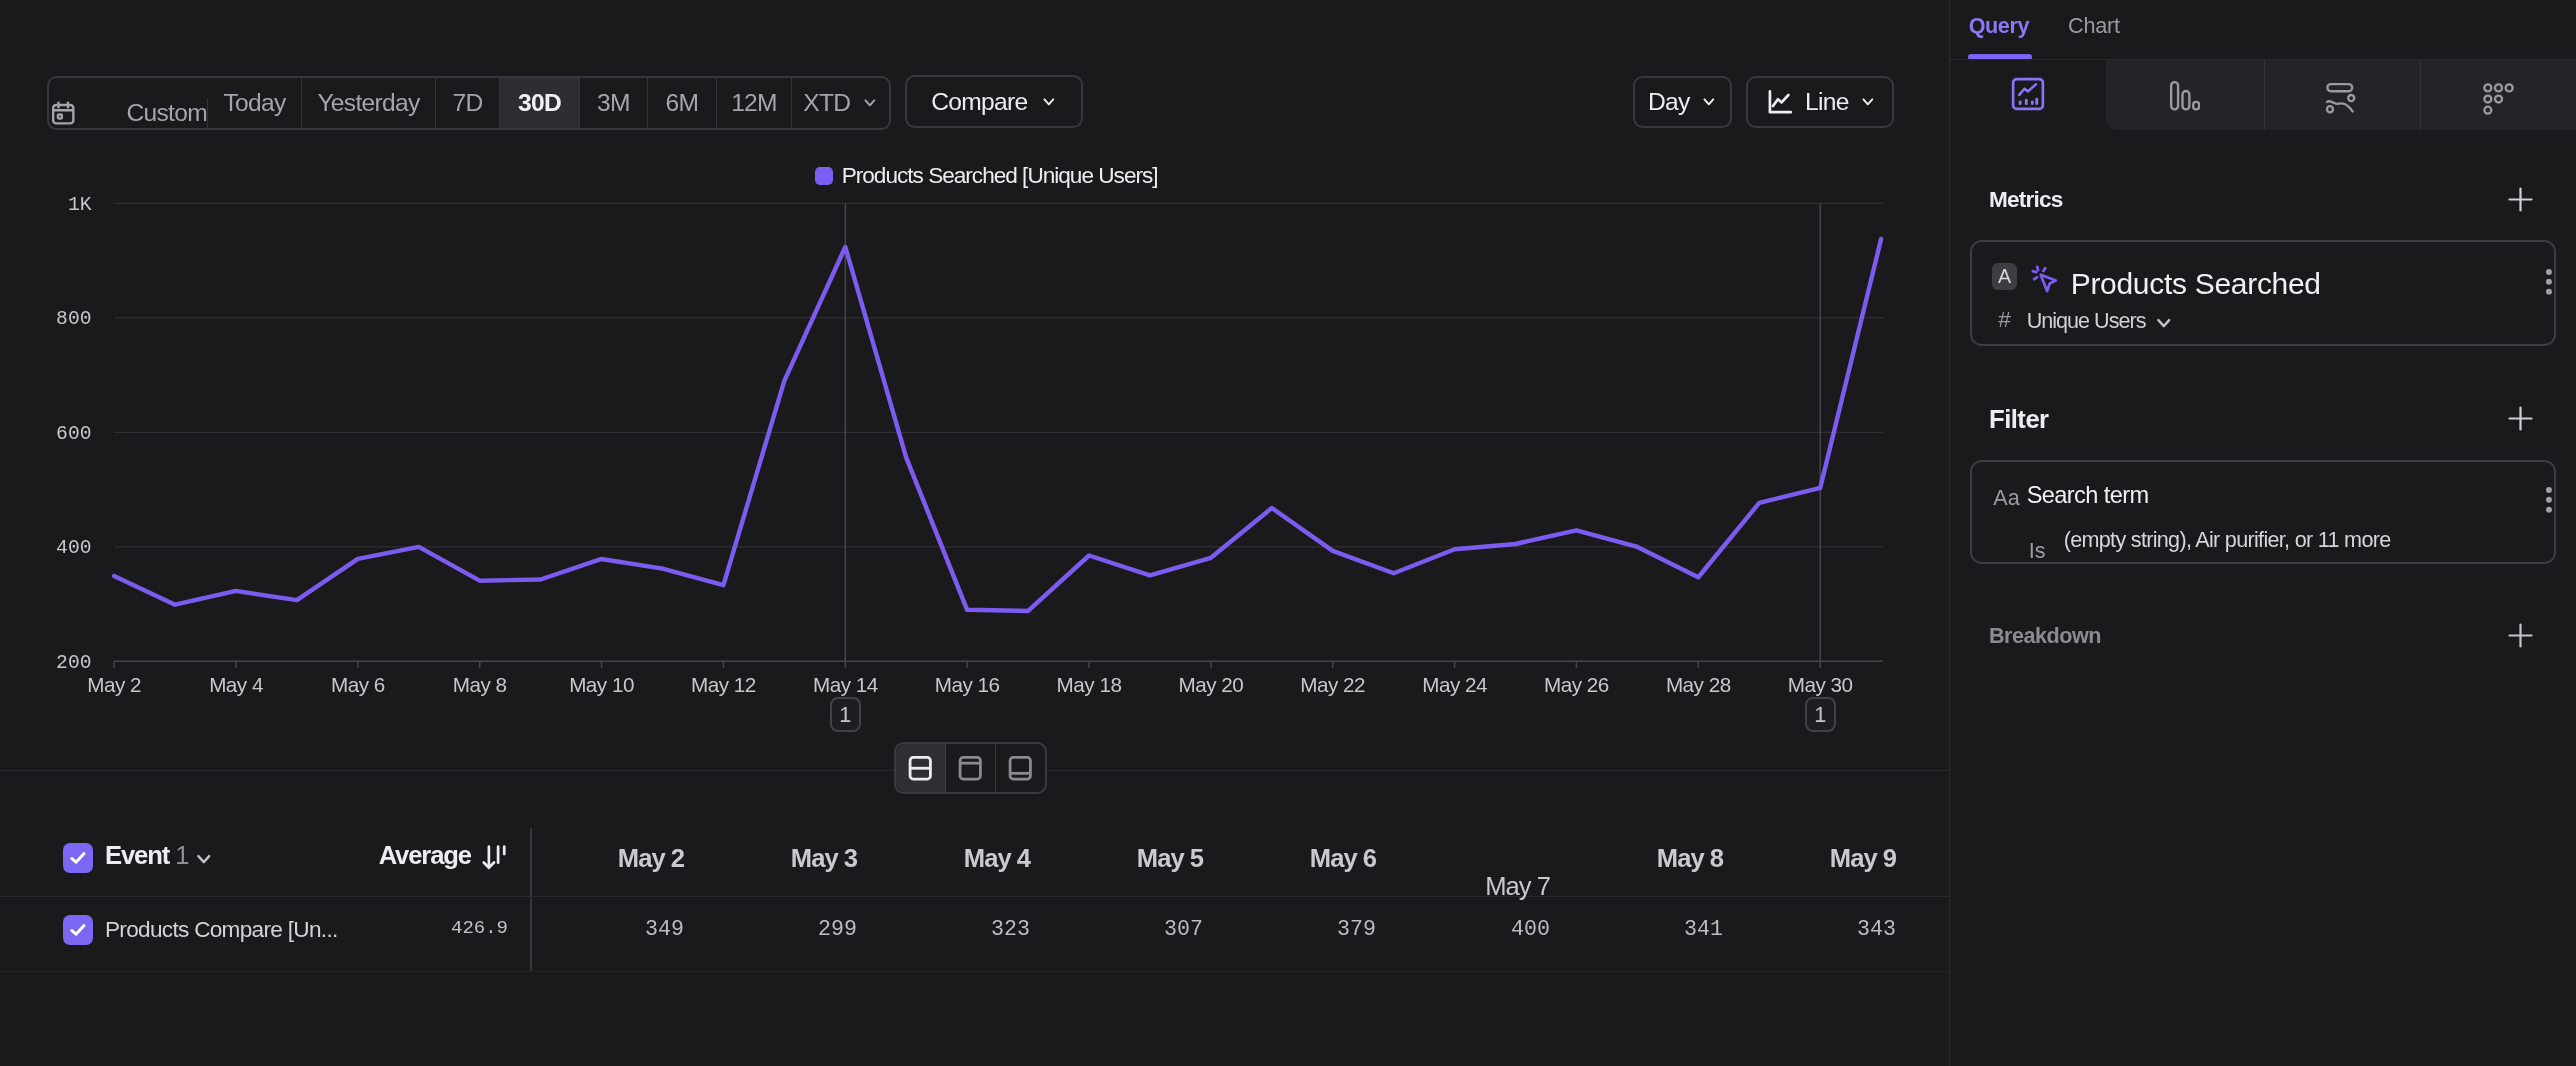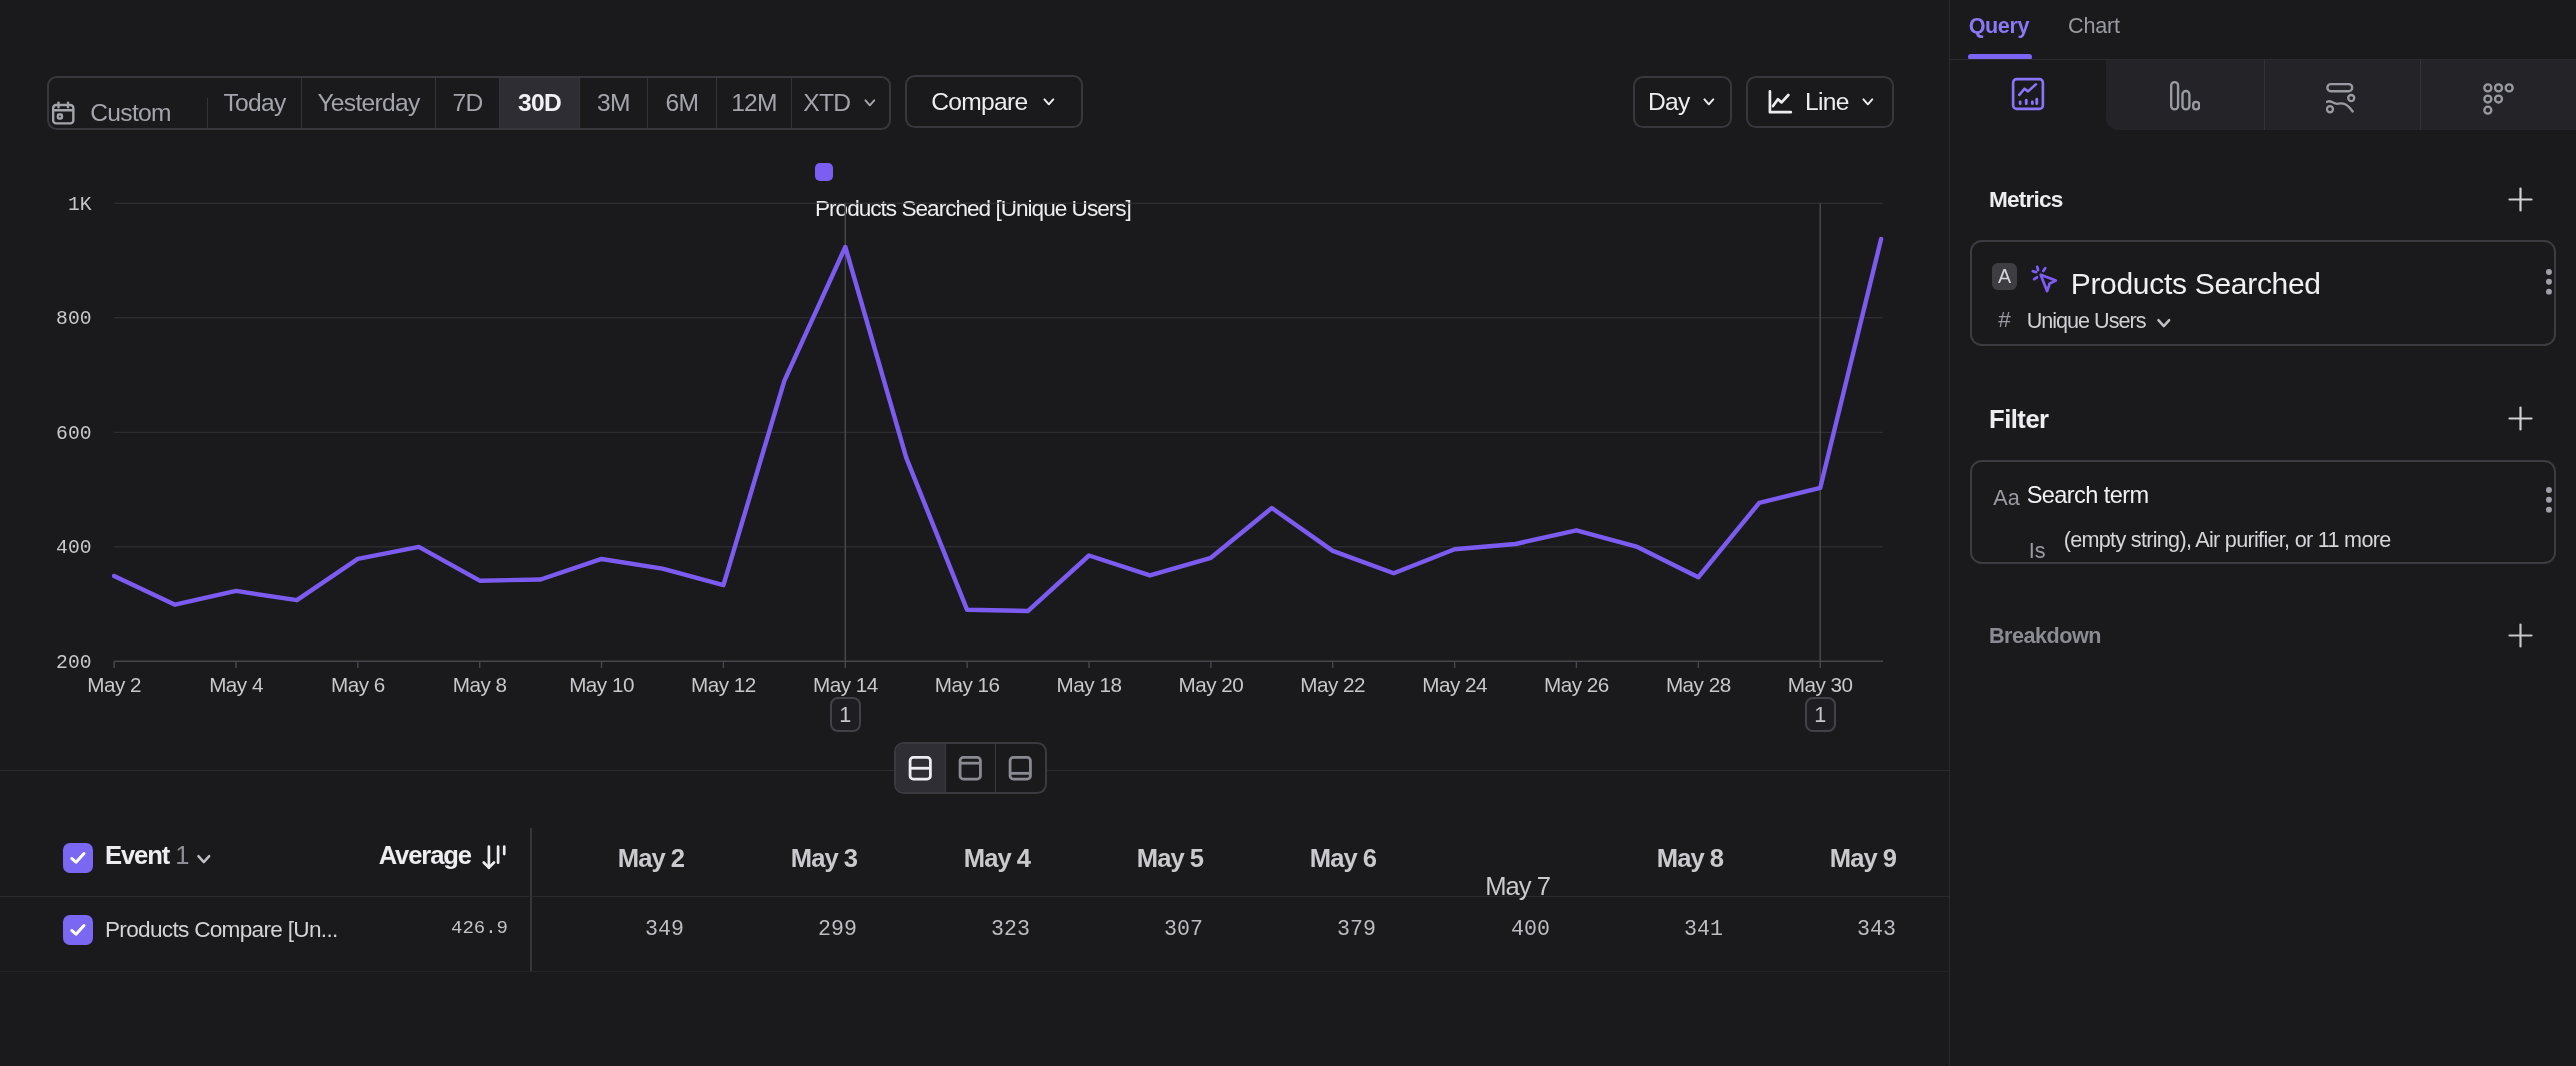--- a/index.html
+++ b/index.html
@@ -9,21 +9,21 @@
   .mono { font-family:"Liberation Mono", monospace; }
   .btn { position:absolute; border:2px solid #37373d; border-radius:9.8px; }
   .chev { display:inline-block; width:15.7px; height:15.7px; }
   .tbtxt { font-size:24.6px; letter-spacing:-0.7px; }
 </style>
 </head>
 <body>
 <div class="abs" style="left:0;top:0;width:2576px;height:1067px;transform:translateZ(0);">
 
   <div class="btn tbtxt" style="left:47px;top:76px;width:844px;height:54px;display:flex;align-items:stretch;color:#a4a4ac;">
-    <div style="flex:0 0 159px;display:flex;align-items:center;justify-content:flex-start;gap:12.8px;border-right:1px solid #333339;margin-top:20px;">
+    <div style="flex:0 0 159px;display:flex;align-items:center;justify-content:space-between;gap:12.8px;border-right:1px solid #333339;margin-top:20px;">
       <svg width="28.5" height="28.5" viewBox="0 0 24 24" fill="none" stroke="#a4a4ac" stroke-width="2" stroke-linecap="round">
         <rect x="3.5" y="5" width="17" height="15.5" rx="2.5"></rect>
         <line x1="8" y1="3" x2="8" y2="7"></line>
           <line x1="16" y1="3" x2="16" y2="7"></line>
         <line x1="4.5" y1="9.5" x2="19.5" y2="9.5"></line>
         <rect x="7.5" y="13" width="3.4" height="3.4" rx="0.8"></rect>
       </svg>
       <span>Custom</span>
     </div>
     <div style="flex:0 0 94px;display:flex;align-items:center;justify-content:center;border-right:1px solid #333339;">Today</div>
@@ -56,21 +56,21 @@
     <svg width="29.5" height="29.5" viewBox="0 0 24 24" fill="none" stroke="#ededf1" stroke-width="2.2" stroke-linecap="round" stroke-linejoin="round">
       <polyline points="4,3.5 4,20.5 21,20.5"></polyline>
       <polyline points="6.5,15.5 10.5,10 13.5,12.5 19,6.5"></polyline>
     </svg>
     Line
     <svg class="chev" viewBox="0 0 16 16" fill="none" stroke="#ededf1" stroke-width="2" stroke-linecap="round" stroke-linejoin="round">
         <polyline points="3.5,5.5 8,10.5 12.5,5.5"></polyline>
       </svg>
   </div>
 
-  <div class="abs" style="left:815px;top:163px;display:flex;align-items:flex-start;gap:15px;flex-direction:column;">
+  <div class="abs" style="left:815px;top:163px;display:flex;align-items:center;gap:9px;">
     <span style="width:17.7px;height:17.7px;background:#7d5ef2;border-radius:4.9px;"></span>
     <span id="legend" style="color:#ededf1;font-size:22.6px;letter-spacing:-1px;">Products Searched [Unique Users]</span>
   </div>
 
   <svg class="abs" style="left:0;top:0;" width="1949" height="733" viewBox="0 0 1981 745">
     <g stroke="#35353a" stroke-width="1">
       <line x1="116" y1="206.6" x2="1914" y2="206.6"></line>
       <line x1="116" y1="323.0" x2="1914" y2="323.0"></line>
       <line x1="116" y1="439.4" x2="1914" y2="439.4"></line>
       <line x1="116" y1="555.8" x2="1914" y2="555.8"></line>

